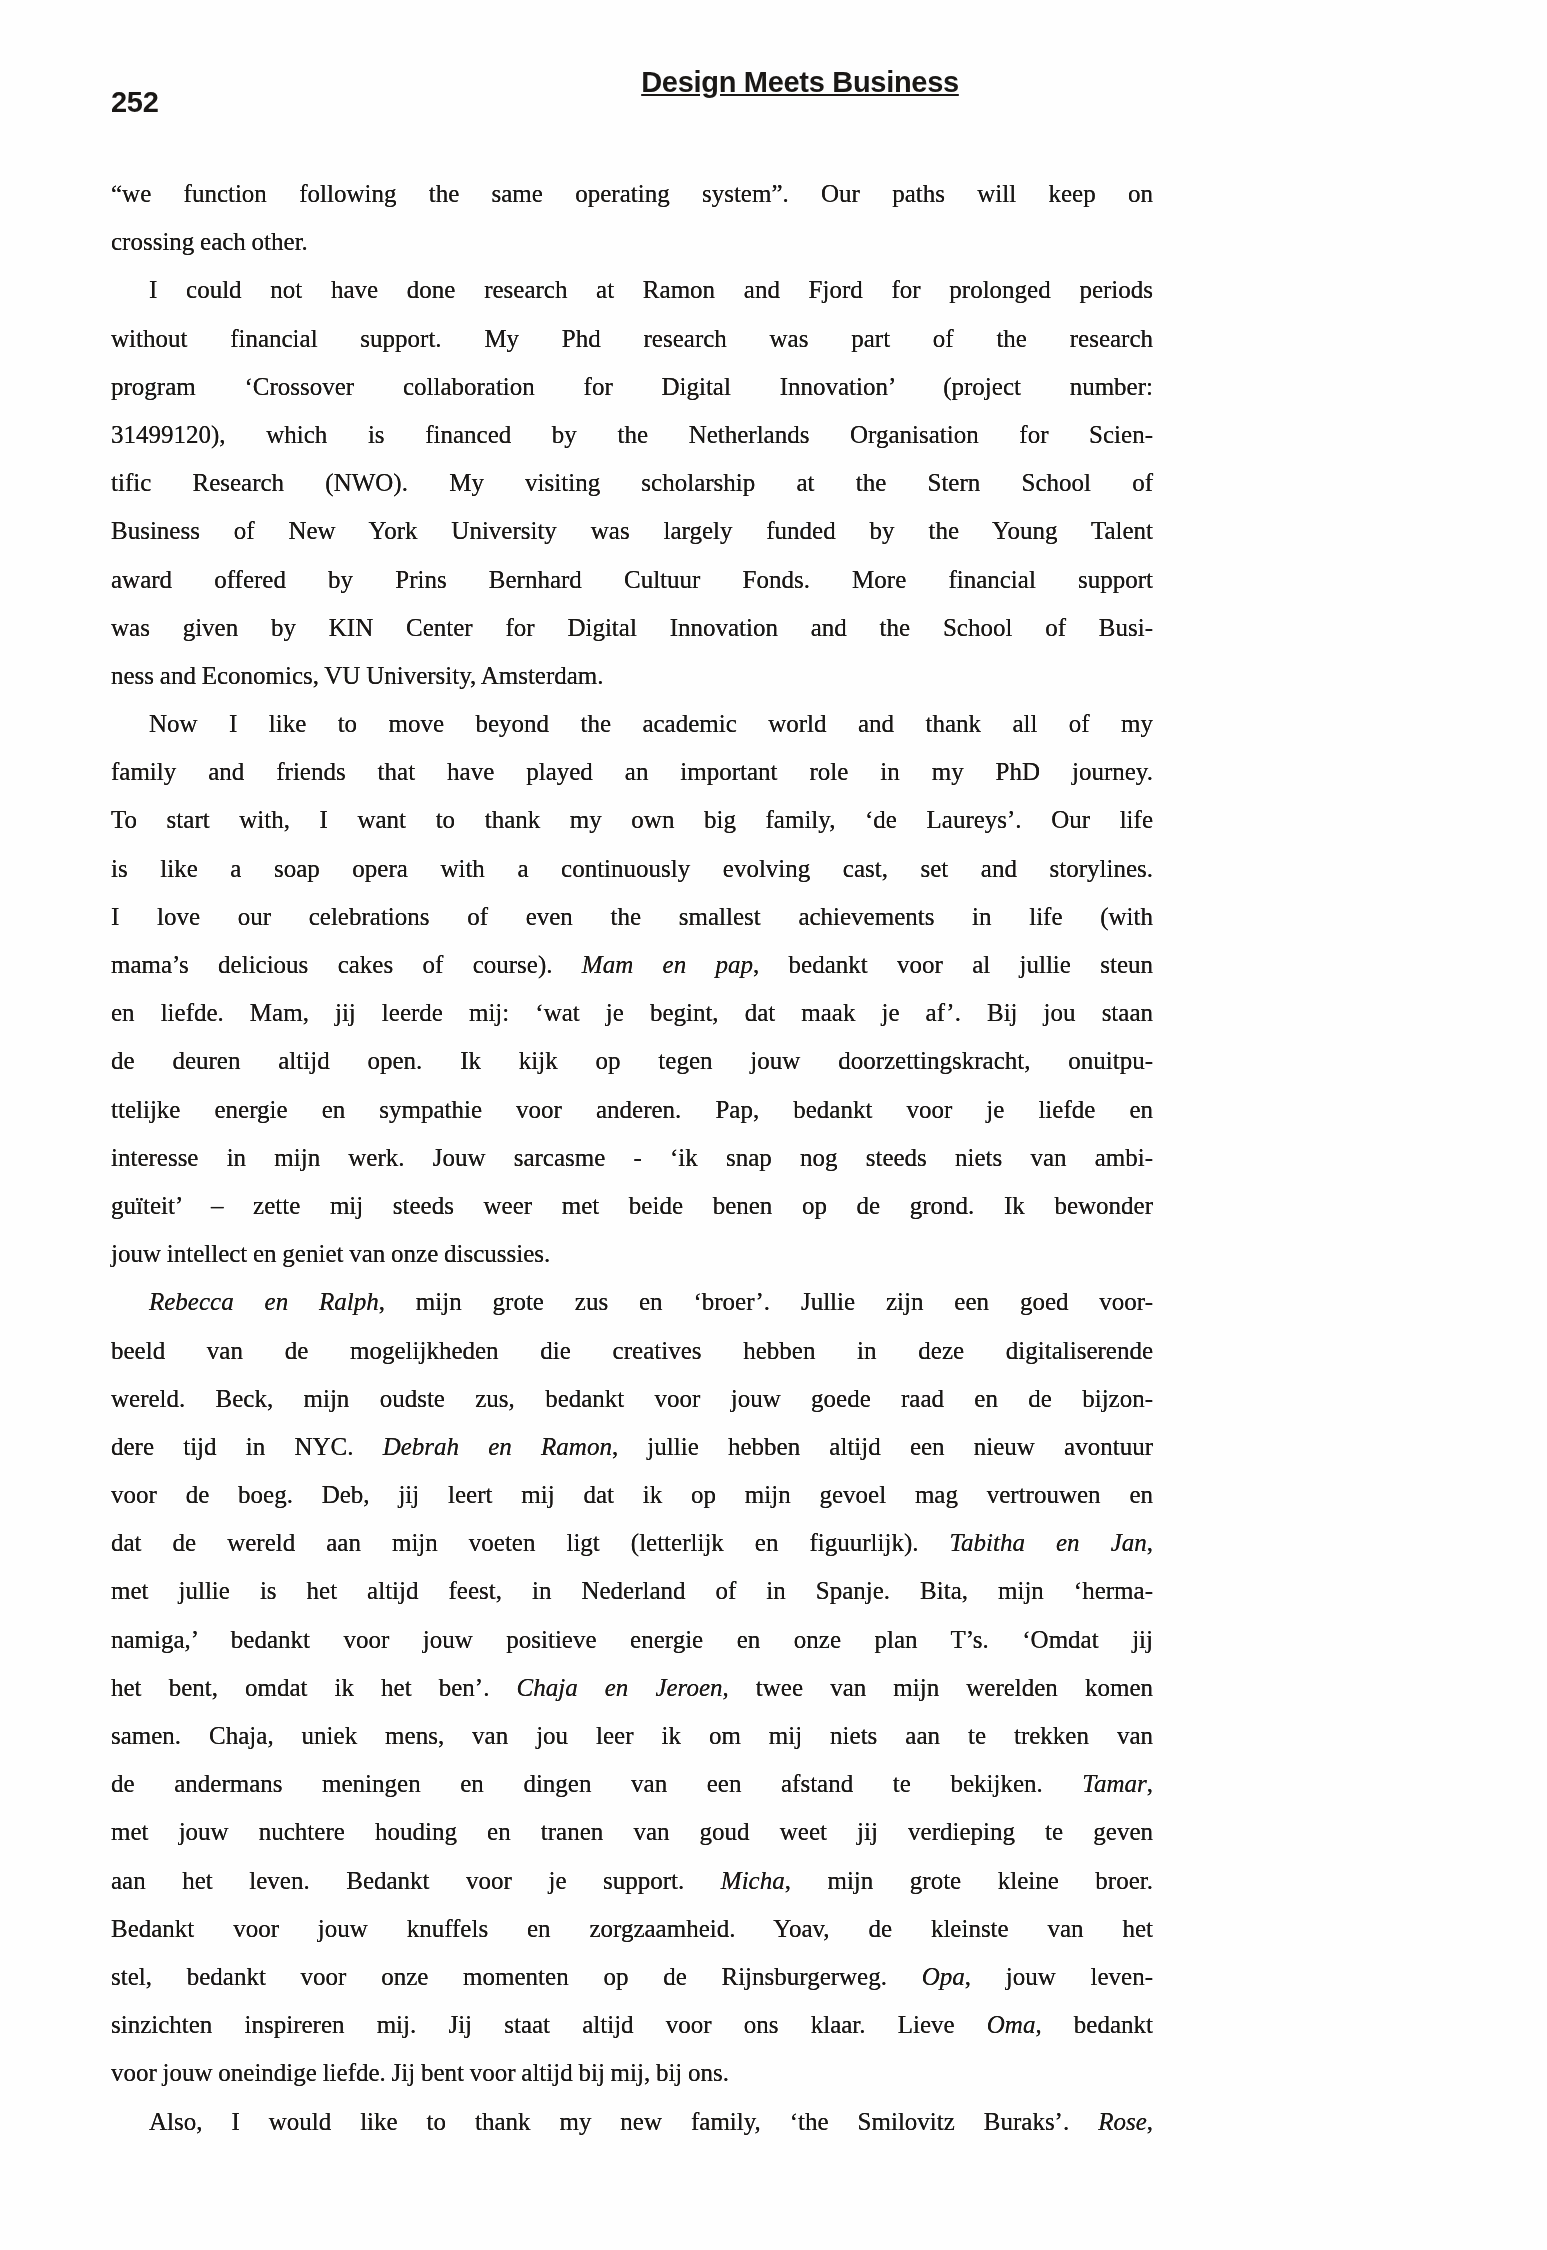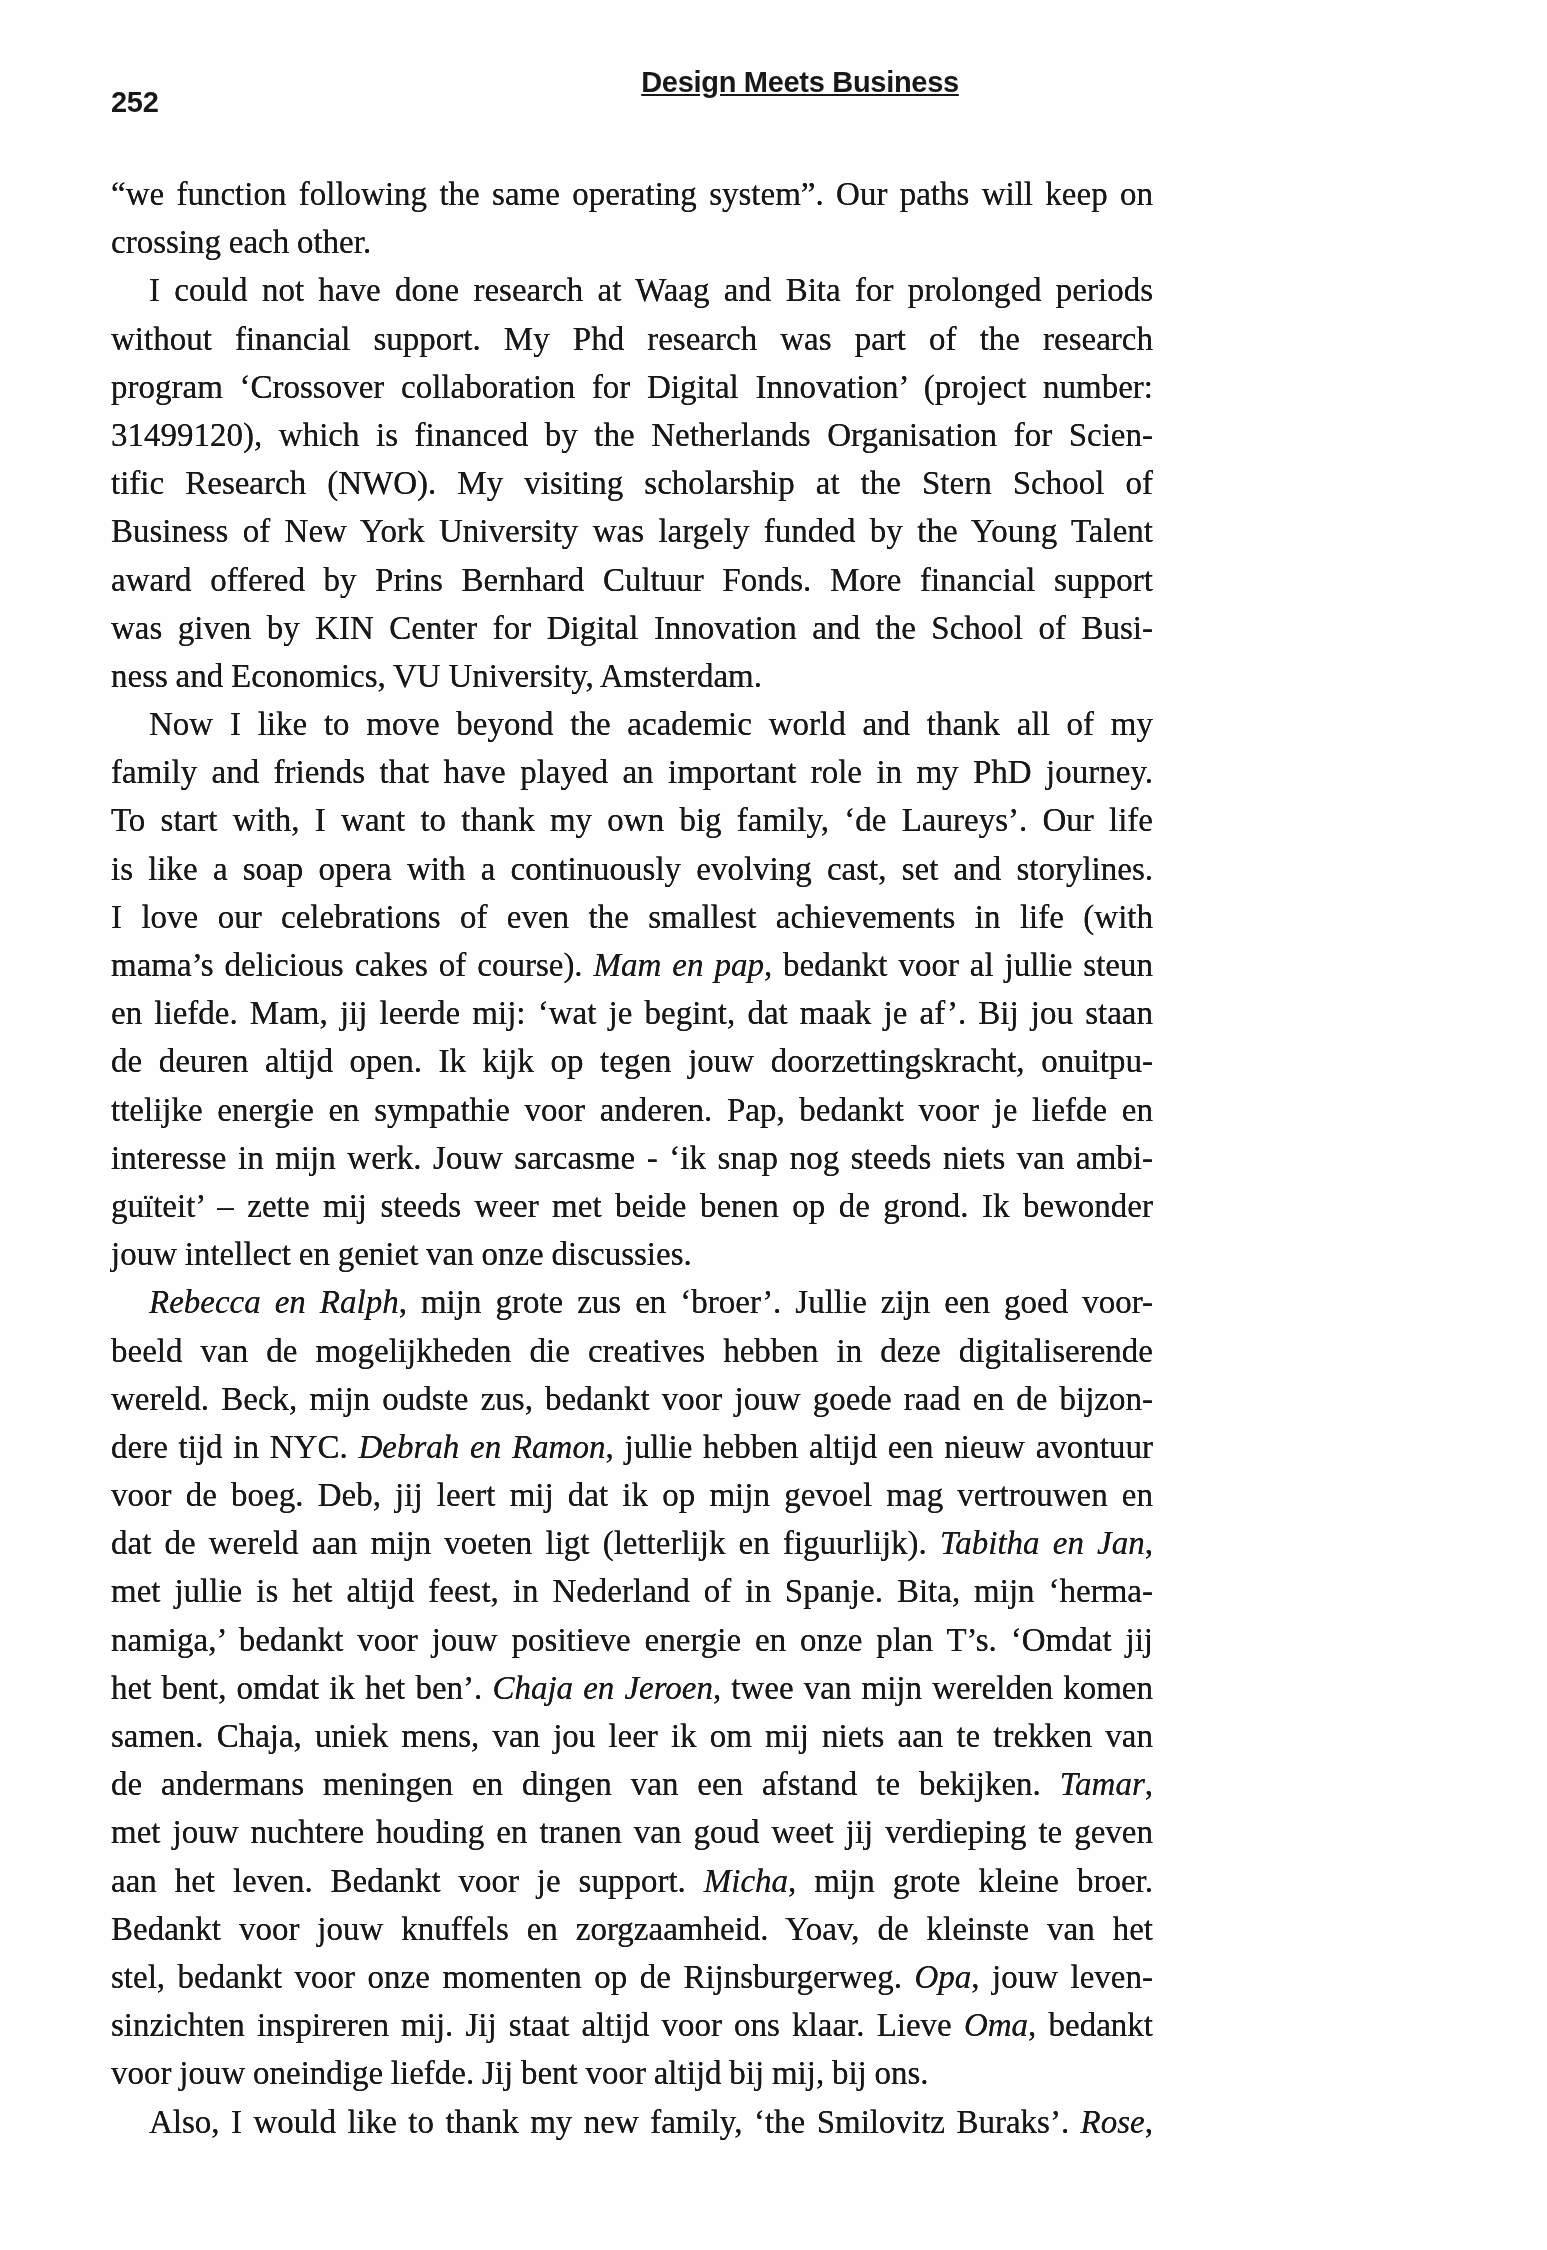--- a/index.html
+++ b/index.html
@@ -34,21 +34,21 @@
     transform: translateX(-50%);
     white-space: nowrap;
     text-decoration: underline;
   }
   .body-text {
     position: absolute;
     left: 111px;
     top: 170px;
     width: 1042px;
     font-family: "Liberation Serif", serif;
-    font-size: 33px;
+    font-size: 25px;
     line-height: 48.2px;
     text-shadow: 0 0 0.6px currentColor; 
   }
   .line {
     text-align: justify;
     word-spacing: -0.5px;
     height: 48.2px;
   }
   .line.just { text-align-last: justify; }
   .line.indent { text-indent: 38px; }
@@ -58,21 +58,21 @@
 <body style="--paper: #fefefe; --ink: #1a1816;">
 
 <div class="book-page">
   <header class="page-header">
     <span class="page-number">252</span>
     <span class="running-title">Design Meets Business</span>
   </header>
   <main class="body-text">
       <div class="line just"><span>“we function following the same operating system”. Our paths will keep on</span></div>
       <div class="line"><span>crossing each other.</span></div>
-      <div class="line indent just"><span>I could not have done research at Waag and Bita for prolonged periods</span></div>
+      <div class="line indent just"><span>I could not have done research at Ramon and Fjord for prolonged periods</span></div>
       <div class="line just"><span>without financial support. My Phd research was part of the research</span></div>
       <div class="line just"><span>program ‘Crossover collaboration for Digital Innovation’ (project number:</span></div>
       <div class="line just"><span>31499120), which is financed by the Netherlands Organisation for Scien-</span></div>
       <div class="line just"><span>tific Research (NWO). My visiting scholarship at the Stern School of</span></div>
       <div class="line just"><span>Business of New York University was largely funded by the Young Talent</span></div>
       <div class="line just"><span>award offered by Prins Bernhard Cultuur Fonds. More financial support</span></div>
       <div class="line just"><span>was given by KIN Center for Digital Innovation and the School of Busi-</span></div>
       <div class="line"><span>ness and Economics, VU University, Amsterdam.</span></div>
       <div class="line indent just"><span>Now I like to move beyond the academic world and thank all of my</span></div>
       <div class="line just"><span>family and friends that have played an important role in my PhD journey.</span></div>

